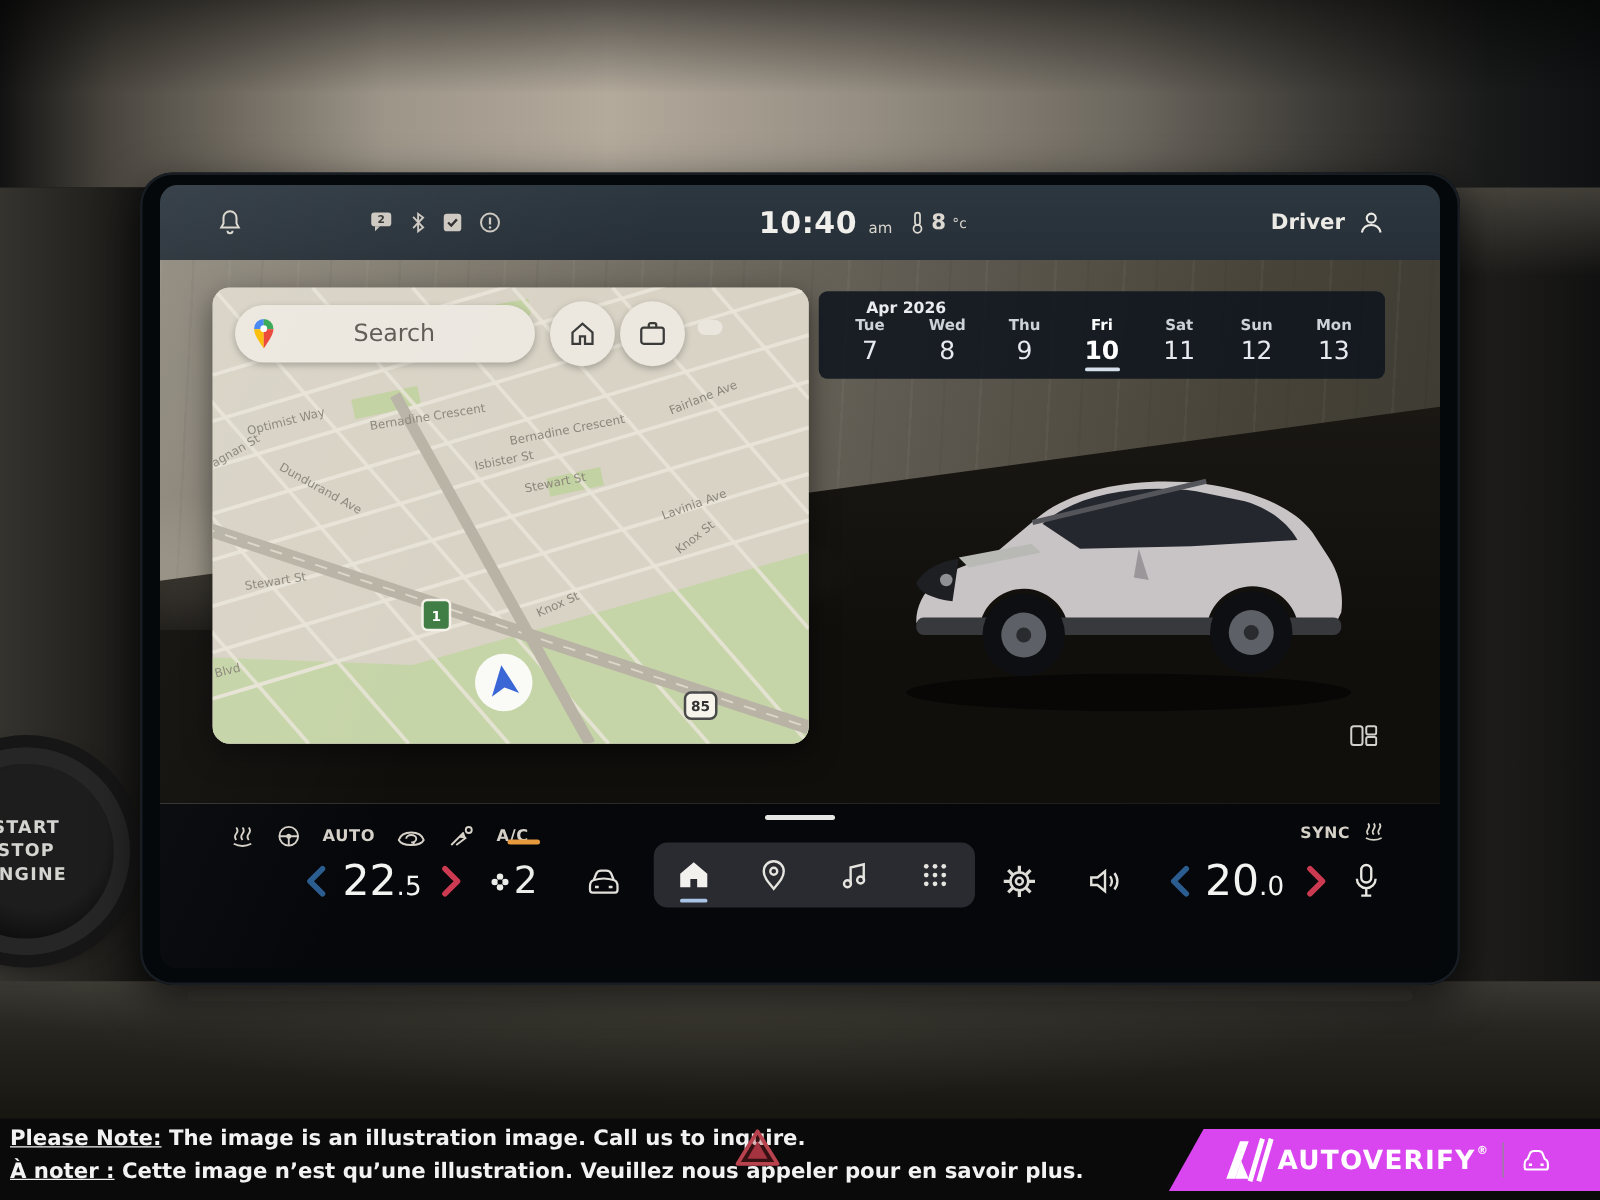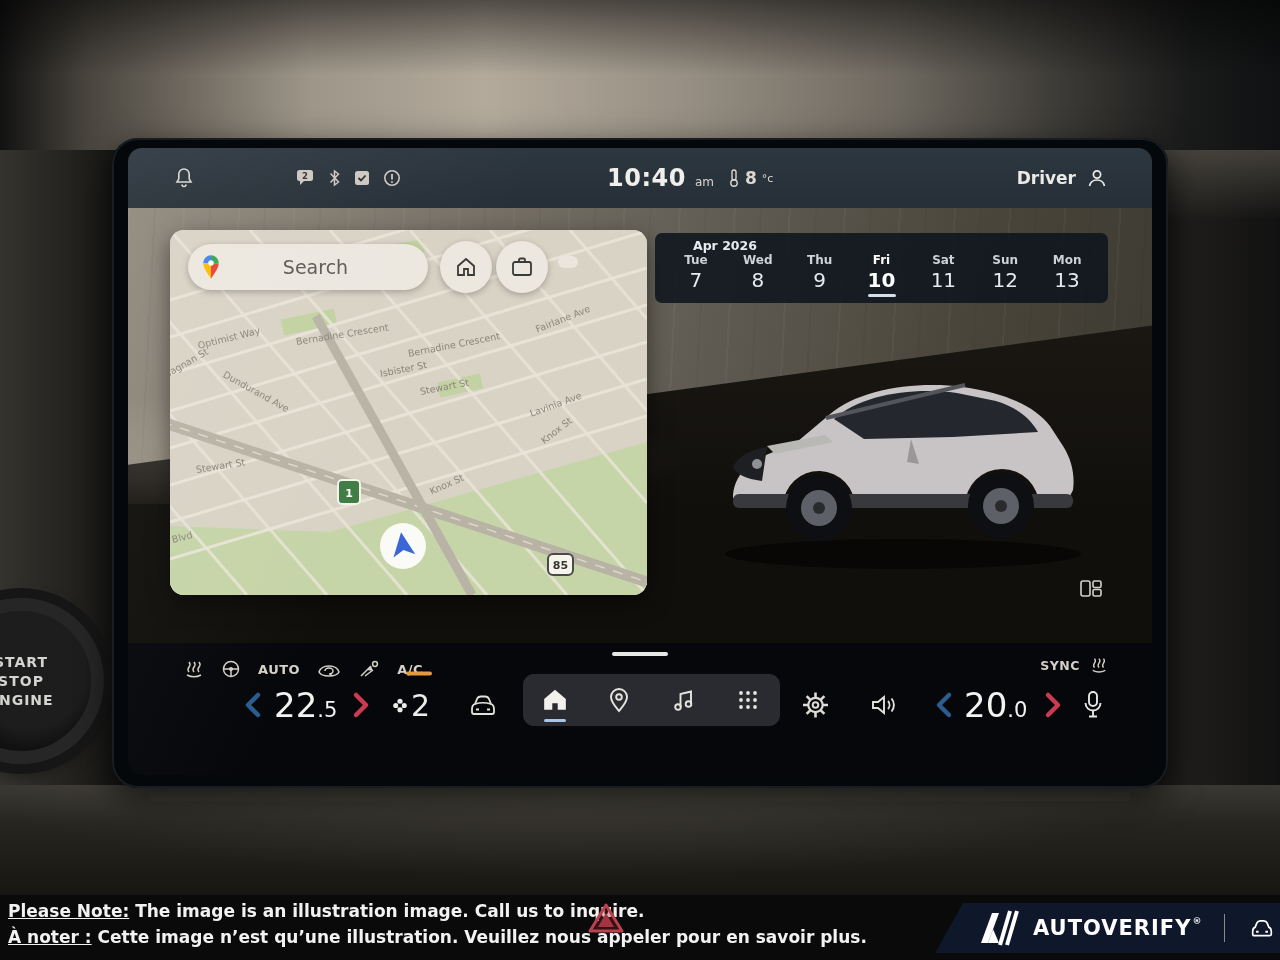--- a/index.html
+++ b/index.html
@@ -108,23 +108,23 @@
     background:rgba(108,113,121,.35); display:flex; }
   .slot { flex:1; display:flex; flex-direction:column; align-items:center; justify-content:center; position:relative; }
   .slot .uline { position:absolute; bottom:4px; width:22px; height:3px; border-radius:2px; background:#a9c4e6; }
 
   
   .footer { position:absolute; left:0; bottom:0; width:100%; height:65px; background:#0a0a0a; }
   .fline { position:absolute; left:8px; color:#f2f2f2; font-size:17px; font-weight:600; white-space:nowrap; }
   .fl1 { top:6px; } .fl2 { top:32px; }
   .fline .ul { text-decoration:underline; font-weight:700; }
   .hazard { position:absolute; left:588px; top:7px; }
-  .av-banner { position:absolute; right:0; top:8px; height:50px; width:345px; background:#0f172a;
+  .av-banner { position:absolute; right:0; top:8px; height:50px; width:345px; background:#d946ef;
     clip-path:polygon(28px 0, 100% 0, 100% 100%, 0 100%);
-    display:flex; align-items:center; padding-left:42px; gap:14px; }
+    display:flex; align-items:center; padding-left:42px; gap:3px; }
   .av-brand { color:#fff; font-size:21px; font-weight:800; letter-spacing:1px; }
   .av-reg { color:#fff; font-size:9px; vertical-align:top; margin-left:1px; }
   .av-div { width:1px; height:28px; background:#8a8a8d; margin:0 8px; }
 
   svg { display:block; }
 </style>
 </head>
 <body>
 
 <div id="stage">

